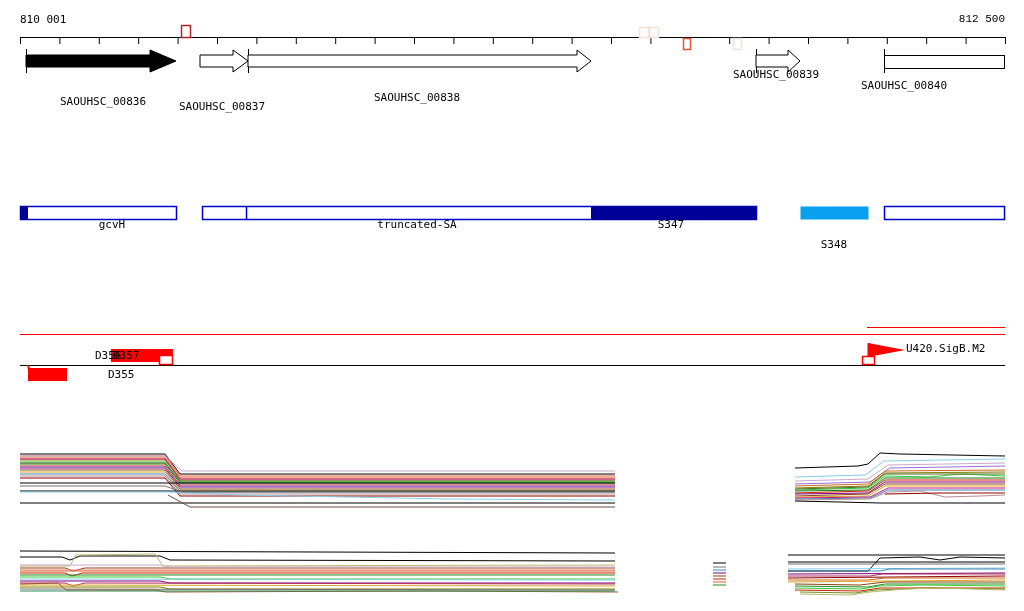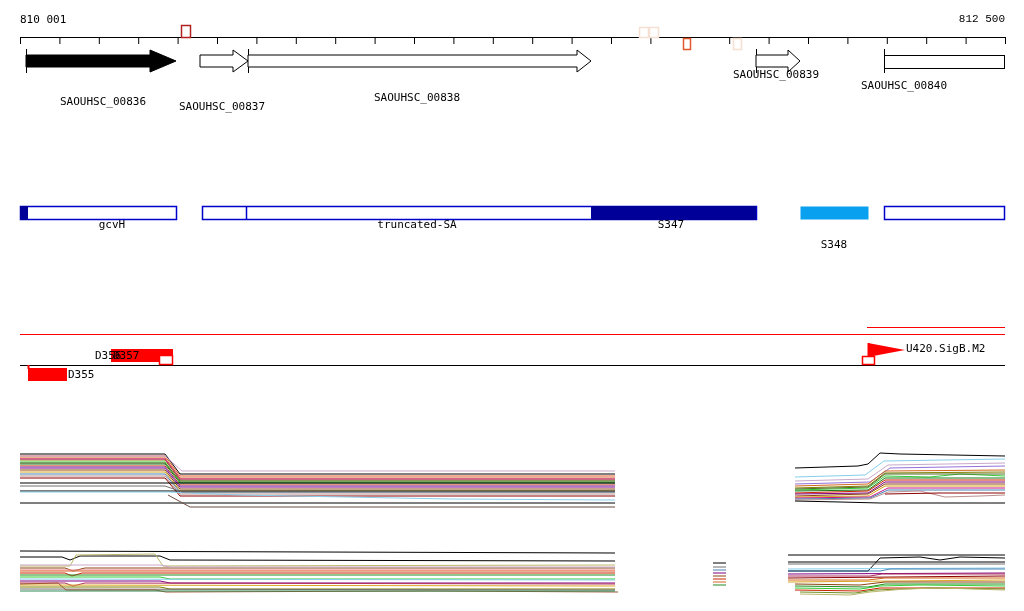--- a/index.html
+++ b/index.html
@@ -165,16 +165,16 @@
       <div class="lbl center" style="left: 222px; top: 81px; margin-top: 20px;">SAOUHSC_00837</div>
       <div class="lbl center" style="left: 417px; top: 92px;">SAOUHSC_00838</div>
       <div class="lbl center" style="left: 776px; top: 69px;">SAOUHSC_00839</div>
       <div class="lbl center" style="left: 904px; top: 80px;">SAOUHSC_00840</div>
       <div class="lbl center" style="left: 112px; top: 219px;">gcvH</div>
       <div class="lbl center" style="left: 671px; top: 219px;">S347</div>
       <div class="lbl center" style="left: 417px; top: 219px;">truncated-SA</div>
       <div class="lbl center" style="left: 834px; top: 219px; margin-top: 20px;">S348</div>
       <div class="lbl" style="left: 95px; top: 350px;">D356</div>
       <div class="lbl" style="left: 113px; top: 350px;">D357</div>
-      <div class="lbl" style="left: 68px; top: 369px;">D355</div>
+      <div class="lbl" style="left: 68px; top: 369px; padding-left: 40px;">D355</div>
       <div class="lbl" style="left: 906px; top: 343px;">U420.SigB.M2</div>
     </div>
 </div>
 
 </body></html>

